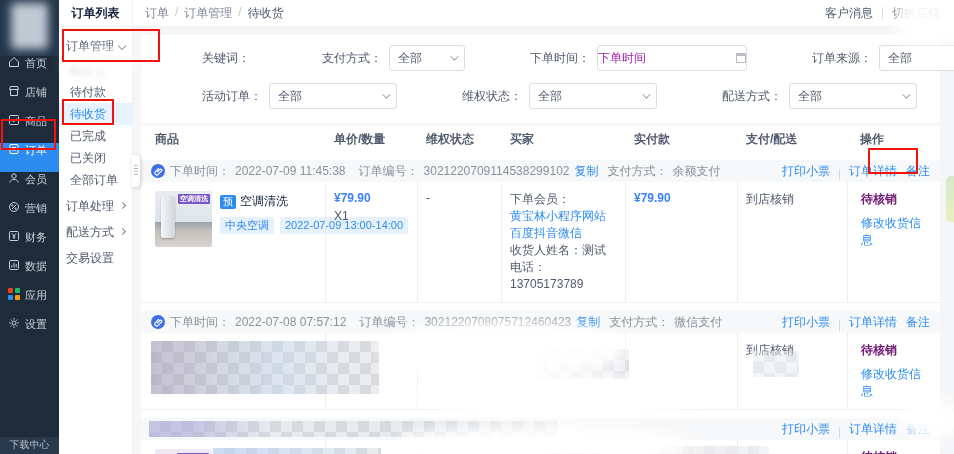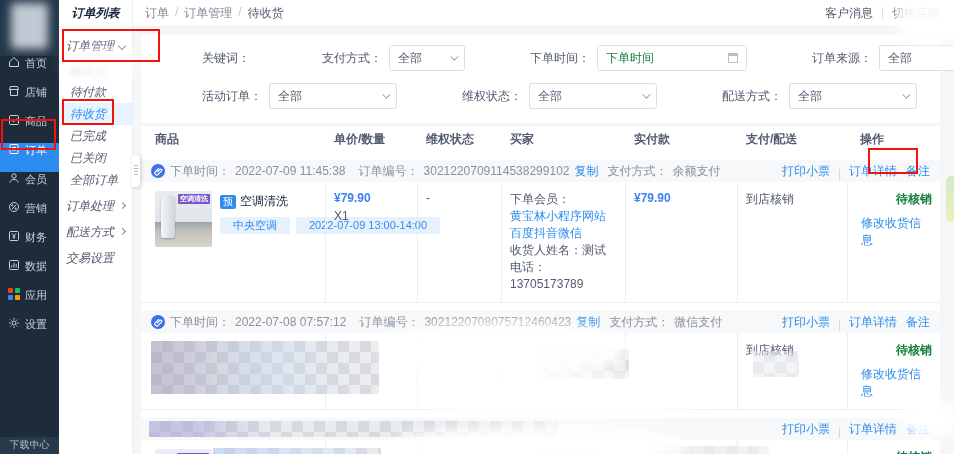--- a/index.html
+++ b/index.html
@@ -13,21 +13,21 @@
   .nav-logo { position:absolute; left:11px; top:3px; width:37px; height:46px; background:#dde4ec; opacity:.85; filter:blur(5px); border-radius:3px; }
   .nav-item { height:29px; display:flex; padding-left:8px; gap:5px; font-size:11px; cursor:pointer; white-space:nowrap; }
   .nav-item svg { width:12px; height:12px; flex:none; }
   .nav-item.active { background:#2d8cf0; color:#fff; }
   .apps-ico { width:12px; height:12px; display:grid; grid-template-columns:5px 5px; grid-template-rows:5px 5px; gap:2px; flex:none; }
   .apps-ico i { border-radius:1px; }
   .nav-footer { position:absolute; bottom:0; left:0; width:59px; height:17px; background:#28394b; color:#b3bfca;
                 font-size:10px; text-align:center; line-height:15px; overflow:hidden; cursor:pointer; }
 
   
-  .submenu { width:74px; flex:none; background:#fff; position:relative; z-index:4; font-size:12px; color:#515a6e; border-right:1px solid #eef0f3;font-style:italic; }
+  .submenu { width:74px; flex:none; background:#fff; position:relative; z-index:4; font-size:12px; color:#515a6e; border-right:1px solid #eef0f3; }
   .submenu-title { height:27px; line-height:27px; text-align:center; color:#17233d; font-weight:bold; font-size:12px; border-bottom:1px solid #f3f4f6; }
   .smi { height:26px; line-height:26px; padding-left:7px; margin-top:6px; position:relative; cursor:pointer; }
   .chev-down { position:absolute; right:7px; top:10px; width:6px; height:6px; border-right:1px solid #808695; border-bottom:1px solid #808695; transform:rotate(45deg); }
   .chev-right { position:absolute; right:7px; top:8px; width:5px; height:5px; border-right:1px solid #808695; border-top:1px solid #808695; transform:rotate(45deg); }
   .smc { height:22px; line-height:22px; padding-left:11px; cursor:pointer; position:relative; }
   .smc.active { background:#e7f3ff; color:#2d8cf0; }
   .smc.blurred { filter:blur(2px); opacity:.5; }
   .sm-extra { height:22px; line-height:22px; padding-left:7px; margin-top:4px; cursor:pointer; position:relative; }
   .drag-handle { position:absolute; right:-8px; top:155px; width:8px; height:32px; background:#fff; border-radius:0 4px 4px 0;
                  box-shadow:1px 1px 4px rgba(0,0,0,.18); cursor:pointer; }
@@ -54,21 +54,21 @@
   .flabel { font-size:12px; color:#515a6e; margin-right:7px; white-space:nowrap;margin-left:45px; }
   .sel { height:26px; border:1px solid #dcdee2; border-radius:3px; background:#fff; display:flex; align-items:center;
          justify-content:space-between; padding:0 8px; font-size:12px; color:#515a6e; cursor:pointer; }
   .sel .sc { width:6px; height:6px; border-right:1px solid #9aa0ab; border-bottom:1px solid #9aa0ab; transform:rotate(45deg) translateY(-2px); margin-left:8px; flex:none; }
   .w76{width:76px;} .w100{width:100px;} .w128{width:128px;}
   .combo { display:flex; height:26px; border:1px solid #dcdee2; border-radius:3px; overflow:hidden; }
   .combo .csel { width:86px; background:#f7f8fa; border:none; border-right:1px solid #dcdee2; border-radius:0; }
   .combo input { width:118px; border:none; outline:none; font-size:12px; padding:0 8px; color:#515a6e; }
   .combo input::placeholder { color:#c5c8ce; }
   .datebox { width:150px; height:26px; border:1px solid #dcdee2; border-radius:3px; display:flex; align-items:center;
-             justify-content:space-between; padding:0 8px; font-size:12px; color:#15803d; cursor:pointer; }
+             justify-content:space-between; padding:0 0; font-size:12px; color:#a21caf; cursor:pointer; }
   .cal-ico { width:10px; height:10px; border:1px solid #b8bdc6; border-top-width:3px; border-radius:1px; position:relative; flex:none; }
 
   
   .table-card { background:#fff; margin-top:3px; border-radius:2px; }
   .gridcols { display:grid; grid-template-columns:184px 92px 84px 124px 112px 110px auto; }
   .thead { height:26px; align-items:center; font-size:12px; font-weight:bold; color:#515a6e; }
   .thead .th { padding-left:9px; }
   .thead .th:first-child { padding-left:9px; }
   .group { margin-top:8px; }
   .ghead { height:22px; background:#f7f8f9; display:flex; align-items:center; padding:0 10px; font-size:12px; color:#8a919f; gap:5px; position:relative; }
@@ -87,26 +87,26 @@
   .pimg { width:57px; height:56px; flex:none; border-radius:2px; position:relative; overflow:hidden; cursor:pointer;
           background:linear-gradient(180deg,#e9edf1 0%,#dfe5ea 55%,#9aa4ad 56%,#c2beb8 70%,#d8d4cf 100%); }
   .pimg .unit { position:absolute; left:6px; top:5px; width:14px; height:42px; background:linear-gradient(90deg,#f4f6f8,#cfd6dc); border-radius:3px; box-shadow:0 1px 2px rgba(0,0,0,.25); }
   .pimg .plabel { position:absolute; top:3px; right:2px; font-size:7px; font-weight:bold; color:#fff; background:#7a57c9; padding:0 2px; border-radius:1px; }
   .pimg--promo { background:linear-gradient(180deg,#efeaf6 0%,#e2e0ee 48%,#9aa4ad 56%,#c2beb8 72%,#d8d4cf 100%); }
   .pimg--promo .plabel { top:4px; right:3px; }
   .pinfo { padding-top:2px; min-width:0; }
   .ptitle { color:#17233d; display:flex; align-items:center; gap:4px; white-space:nowrap; }
   .badge-pre { background:#2d8cf0; color:#fff; font-size:10px; padding:0 3px; border-radius:2px; line-height:14px; }
   .ptags { margin-top:7px; display:flex; gap:6px; white-space:nowrap; }
-  .tag { background:#e7f1fc; color:#2d8cf0; font-size:11px; line-height:17px; padding:0 13px; border-radius:2px; }
+  .tag { background:#e7f1fc; color:#2d8cf0; font-size:11px; line-height:17px; padding:0 5px; border-radius:2px; }
   .price-main { color:#3b82f6;font-weight:bold; }
   .qty { margin-top:4px; }
   .buyer div { line-height:17px; }
   .buyer .blink { word-break:break-all; }
-  .status-orange { color:#15803d; font-weight:bold;text-align:right; }
+  .status-orange { color:#701a75; font-weight:bold; }
   .op-link { color:#2d8cf0; margin-top:7px; cursor:pointer; }
   .ops { padding-left:13px; }
 
   
   .mosaic { position:absolute; background-color:#e9ecef; border-radius:1px; filter:blur(.5px); opacity:.95;
     background-image:
       linear-gradient(45deg, rgba(110,118,130,.16) 25%, transparent 25%, transparent 75%, rgba(110,118,130,.16) 75%),
       linear-gradient(45deg, rgba(110,118,130,.16) 25%, transparent 25%, transparent 75%, rgba(110,118,130,.16) 75%);
     background-size:22px 22px; background-position:0 0, 11px 11px; }
   .mosaic::before { content:""; position:absolute; inset:0; }

